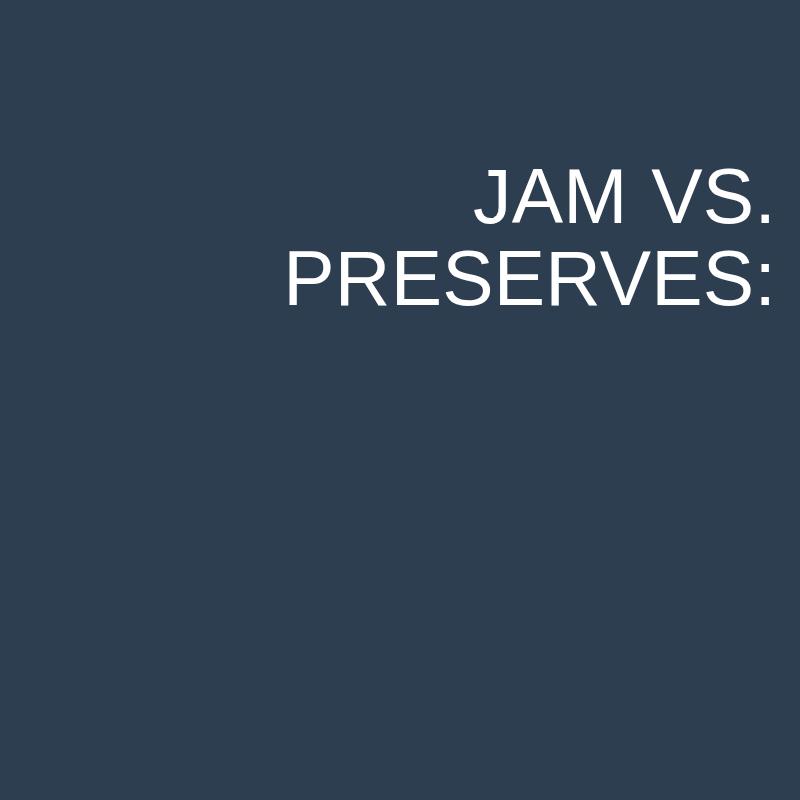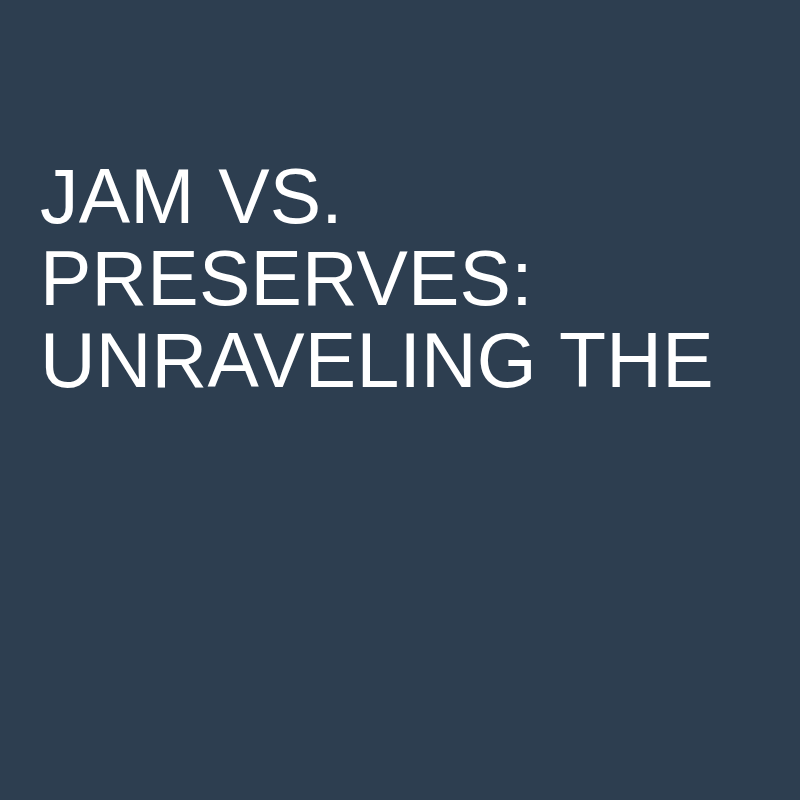--- a/index.html
+++ b/index.html
@@ -27,23 +27,23 @@
     justify-content: center;
     overflow: hidden;
   }
 
   
   .title-block {
     position: absolute;
     left: 0;
     right: 0;
     top: 155px;
-    padding: 0 40px;
+    padding: 0 24px;
     box-sizing: border-box;
-    text-align: left;
+    text-align: right;
   }
 
   .title-text {
     margin: 0;
     color: #ffffff;
     font-family: "Liberation Sans Narrow", "Liberation Sans", "DejaVu Sans", sans-serif;
     font-size: 77px;
     line-height: 82px;
     font-weight: 400;
     letter-spacing: 0.2px;
@@ -59,17 +59,16 @@
 </style>
 </head>
 <body>
 
 <div class="card" style="background-color: rgb(45, 62, 80);">
 
   <div class="title-block">
     <h1 class="title-text" style="color: rgb(255, 255, 255);">
       <span class="title-line">JAM VS.</span>
       <span class="title-line">PRESERVES:</span>
-      <span class="title-line">UNRAVELING THE</span>
     </h1>
   </div>
 
 </div>
 
 </body></html>

